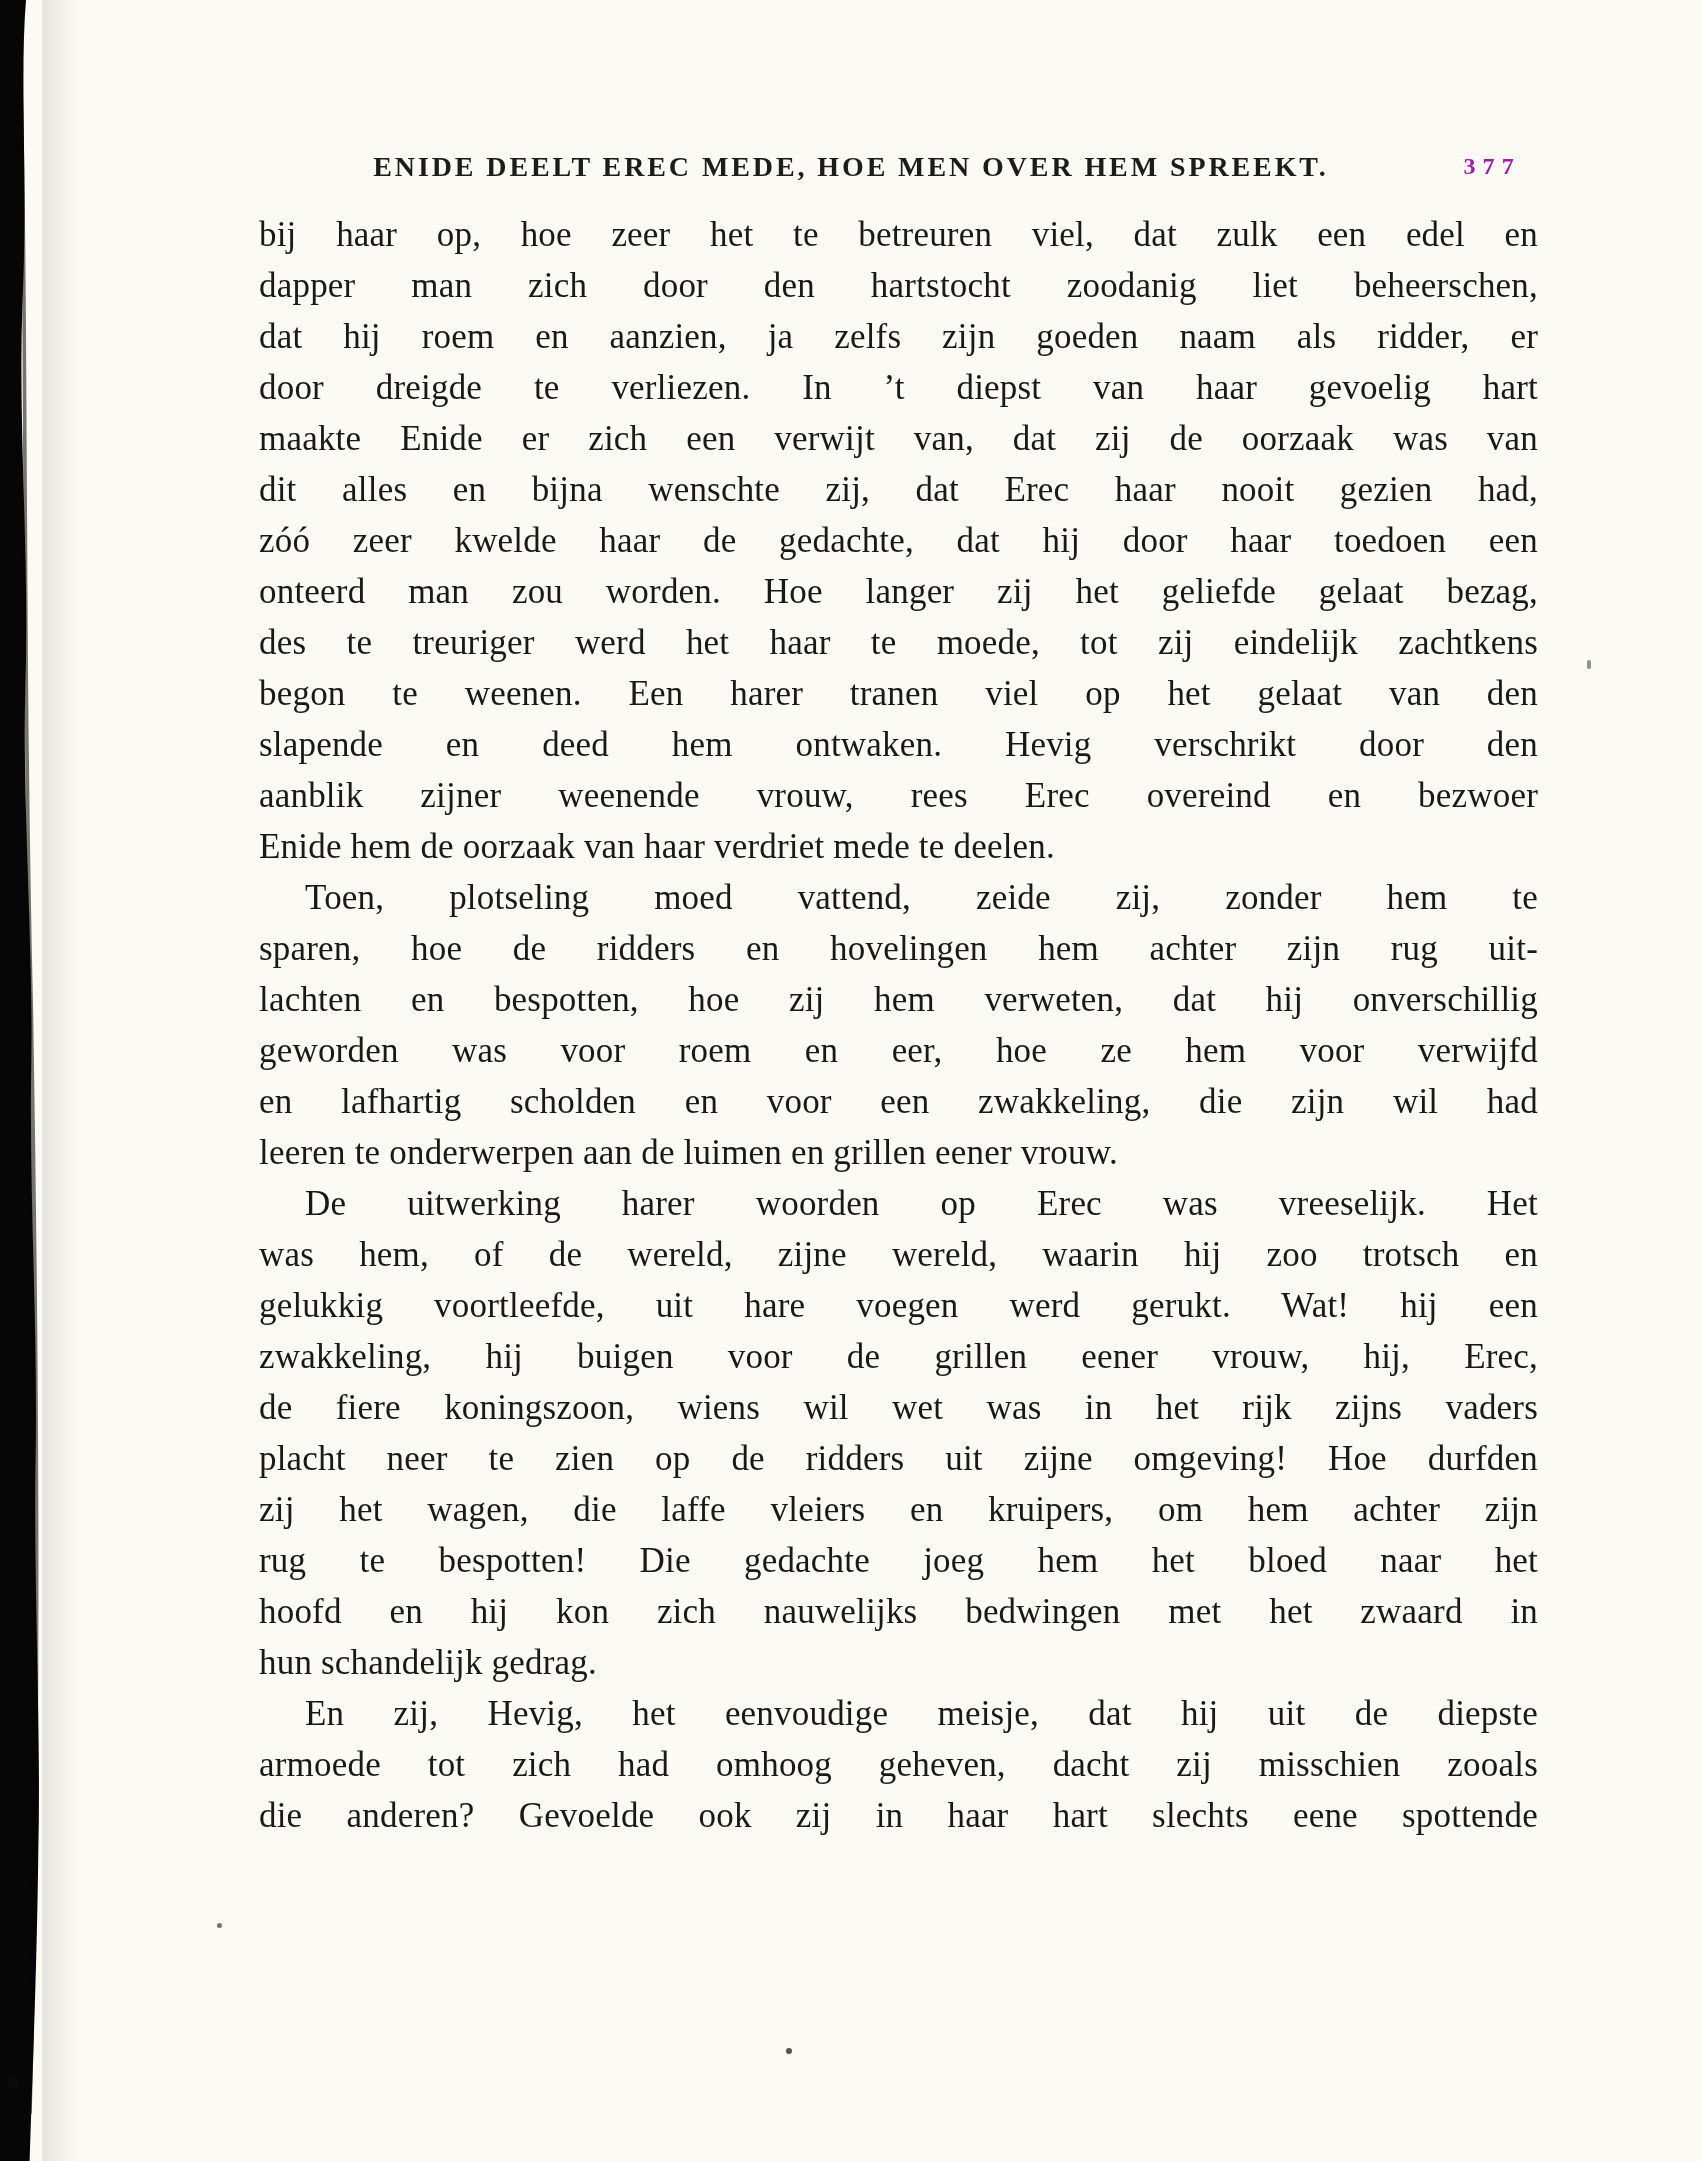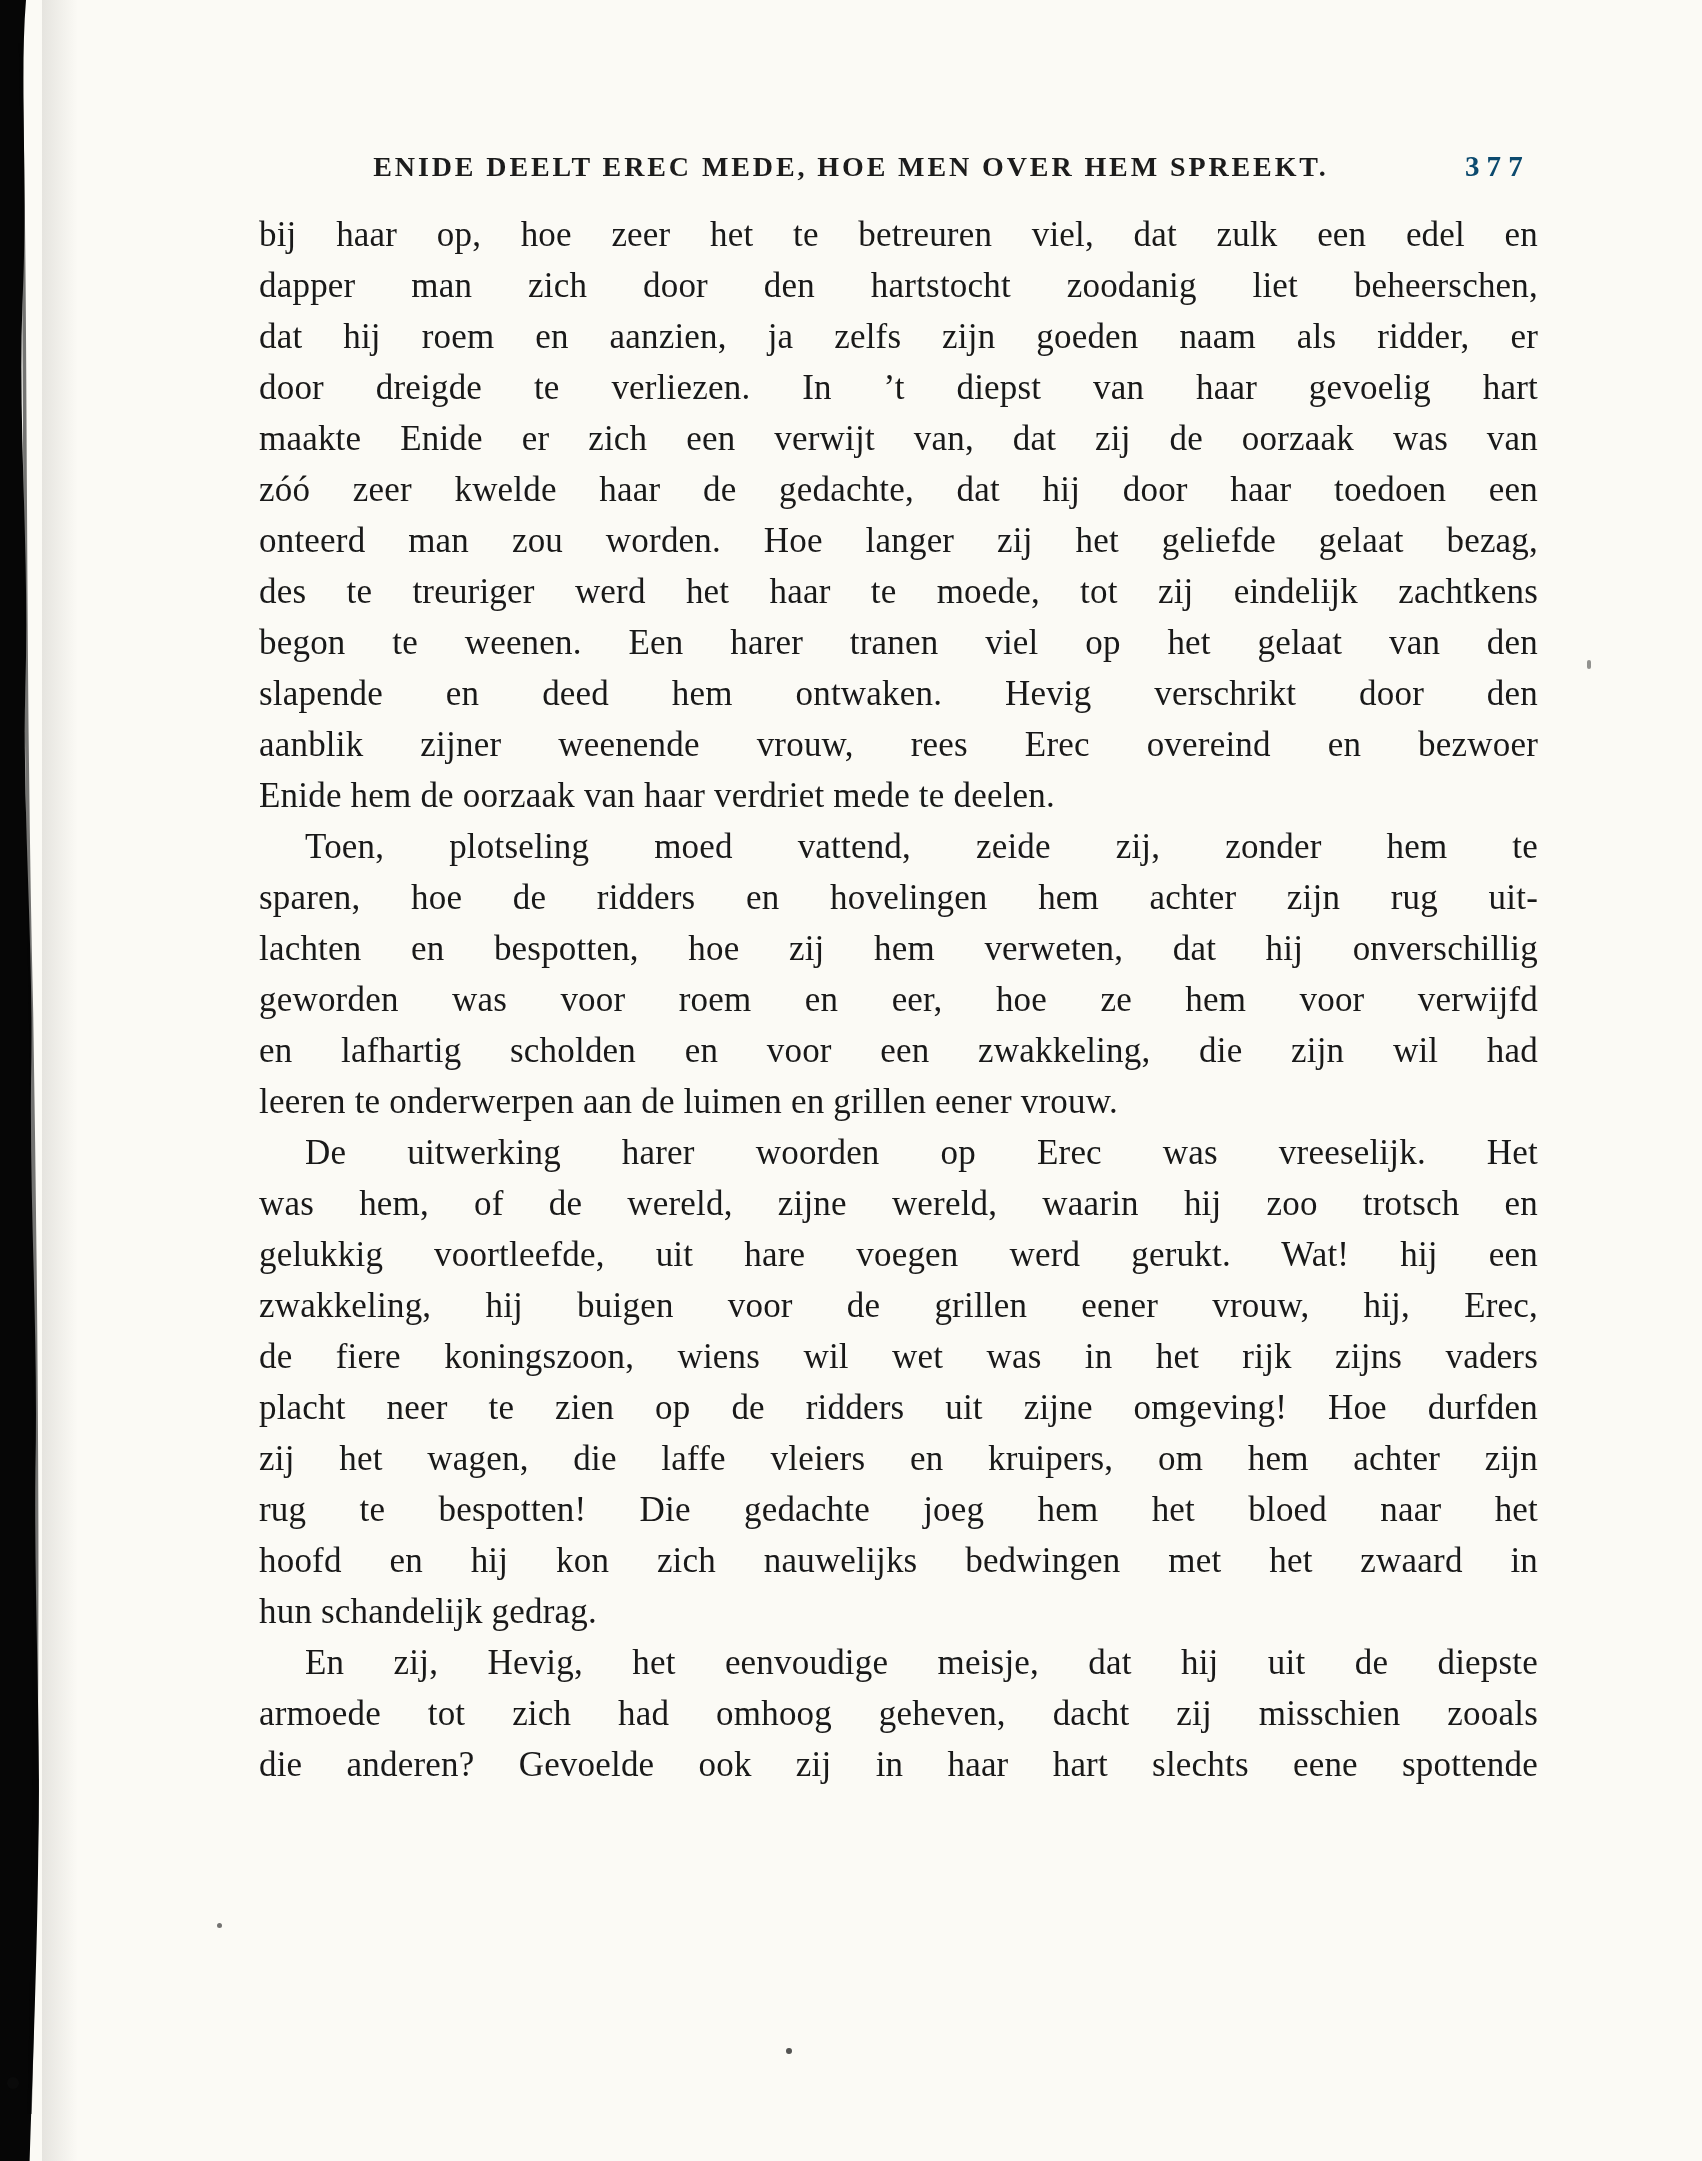--- a/index.html
+++ b/index.html
@@ -48,26 +48,26 @@
     display: block;
     text-align: center;
     font-size: 28px;
     letter-spacing: 2.9px;
     color: #1c1c1c;
     line-height: 43px;
     padding-right: 87px; 
   }
   .pagenum {
     position: absolute;
-    right: 8px;
+    right: 17px;
     top: 0;
-    font-size: 29px;
+    font-size: 24px;
     letter-spacing: 7.2px;
     line-height: 43px;
-    color: #0c4a6e;
+    color: #a21caf;
   }
   .body-text {
     position: absolute;
     left: 251px;
     top: 209px;
     width: 1287px;
   }
   .paragraph {
     margin: 0;
   }
@@ -117,20 +117,21 @@
     <span class="pagenum">377</span>
   </div>
 
   <div class="body-text">
     <div class="paragraph">
         <div class="line">bij haar op, hoe zeer het te betreuren viel, dat zulk een edel en</div>
         <div class="line">dapper man zich door den hartstocht zoodanig liet beheerschen,</div>
         <div class="line">dat hij roem en aanzien, ja zelfs zijn goeden naam als ridder, er</div>
         <div class="line">door dreigde te verliezen. In ’t diepst van haar gevoelig hart</div>
         <div class="line">maakte Enide er zich een verwijt van, dat zij de oorzaak was van</div>
+        <div class="line">dit alles en bijna wenschte zij, dat Erec haar nooit gezien had,</div>
         <div class="line">zóó zeer kwelde haar de gedachte, dat hij door haar toedoen een</div>
         <div class="line">onteerd man zou worden. Hoe langer zij het geliefde gelaat bezag,</div>
         <div class="line">des te treuriger werd het haar te moede, tot zij eindelijk zachtkens</div>
         <div class="line">begon te weenen. Een harer tranen viel op het gelaat van den</div>
         <div class="line">slapende en deed hem ontwaken. Hevig verschrikt door den</div>
         <div class="line">aanblik zijner weenende vrouw, rees Erec overeind en bezwoer</div>
         <div class="line final">Enide hem de oorzaak van haar verdriet mede te deelen.</div>
       </div>
     <div class="paragraph">
         <div class="line indent">Toen, plotseling moed vattend, zeide zij, zonder hem te</div>

